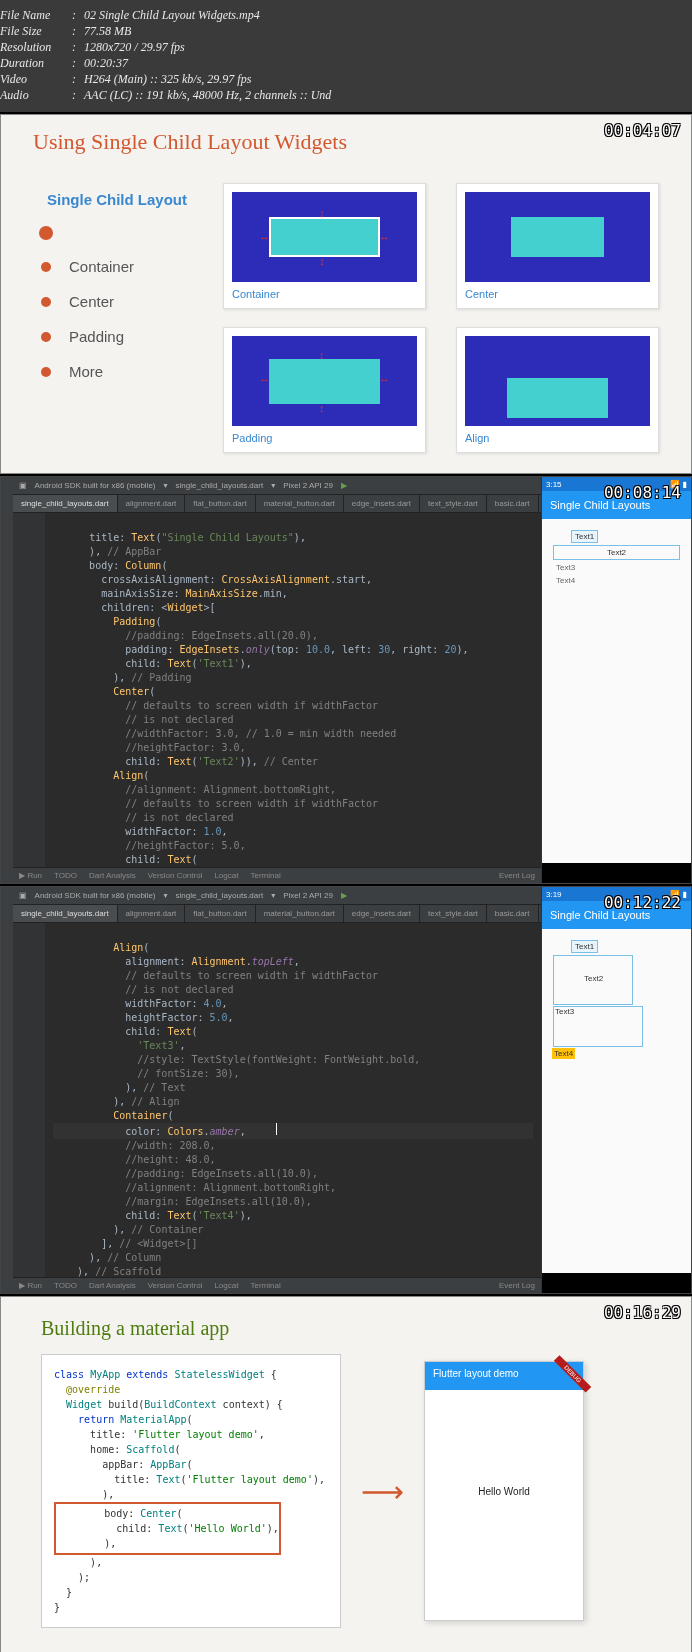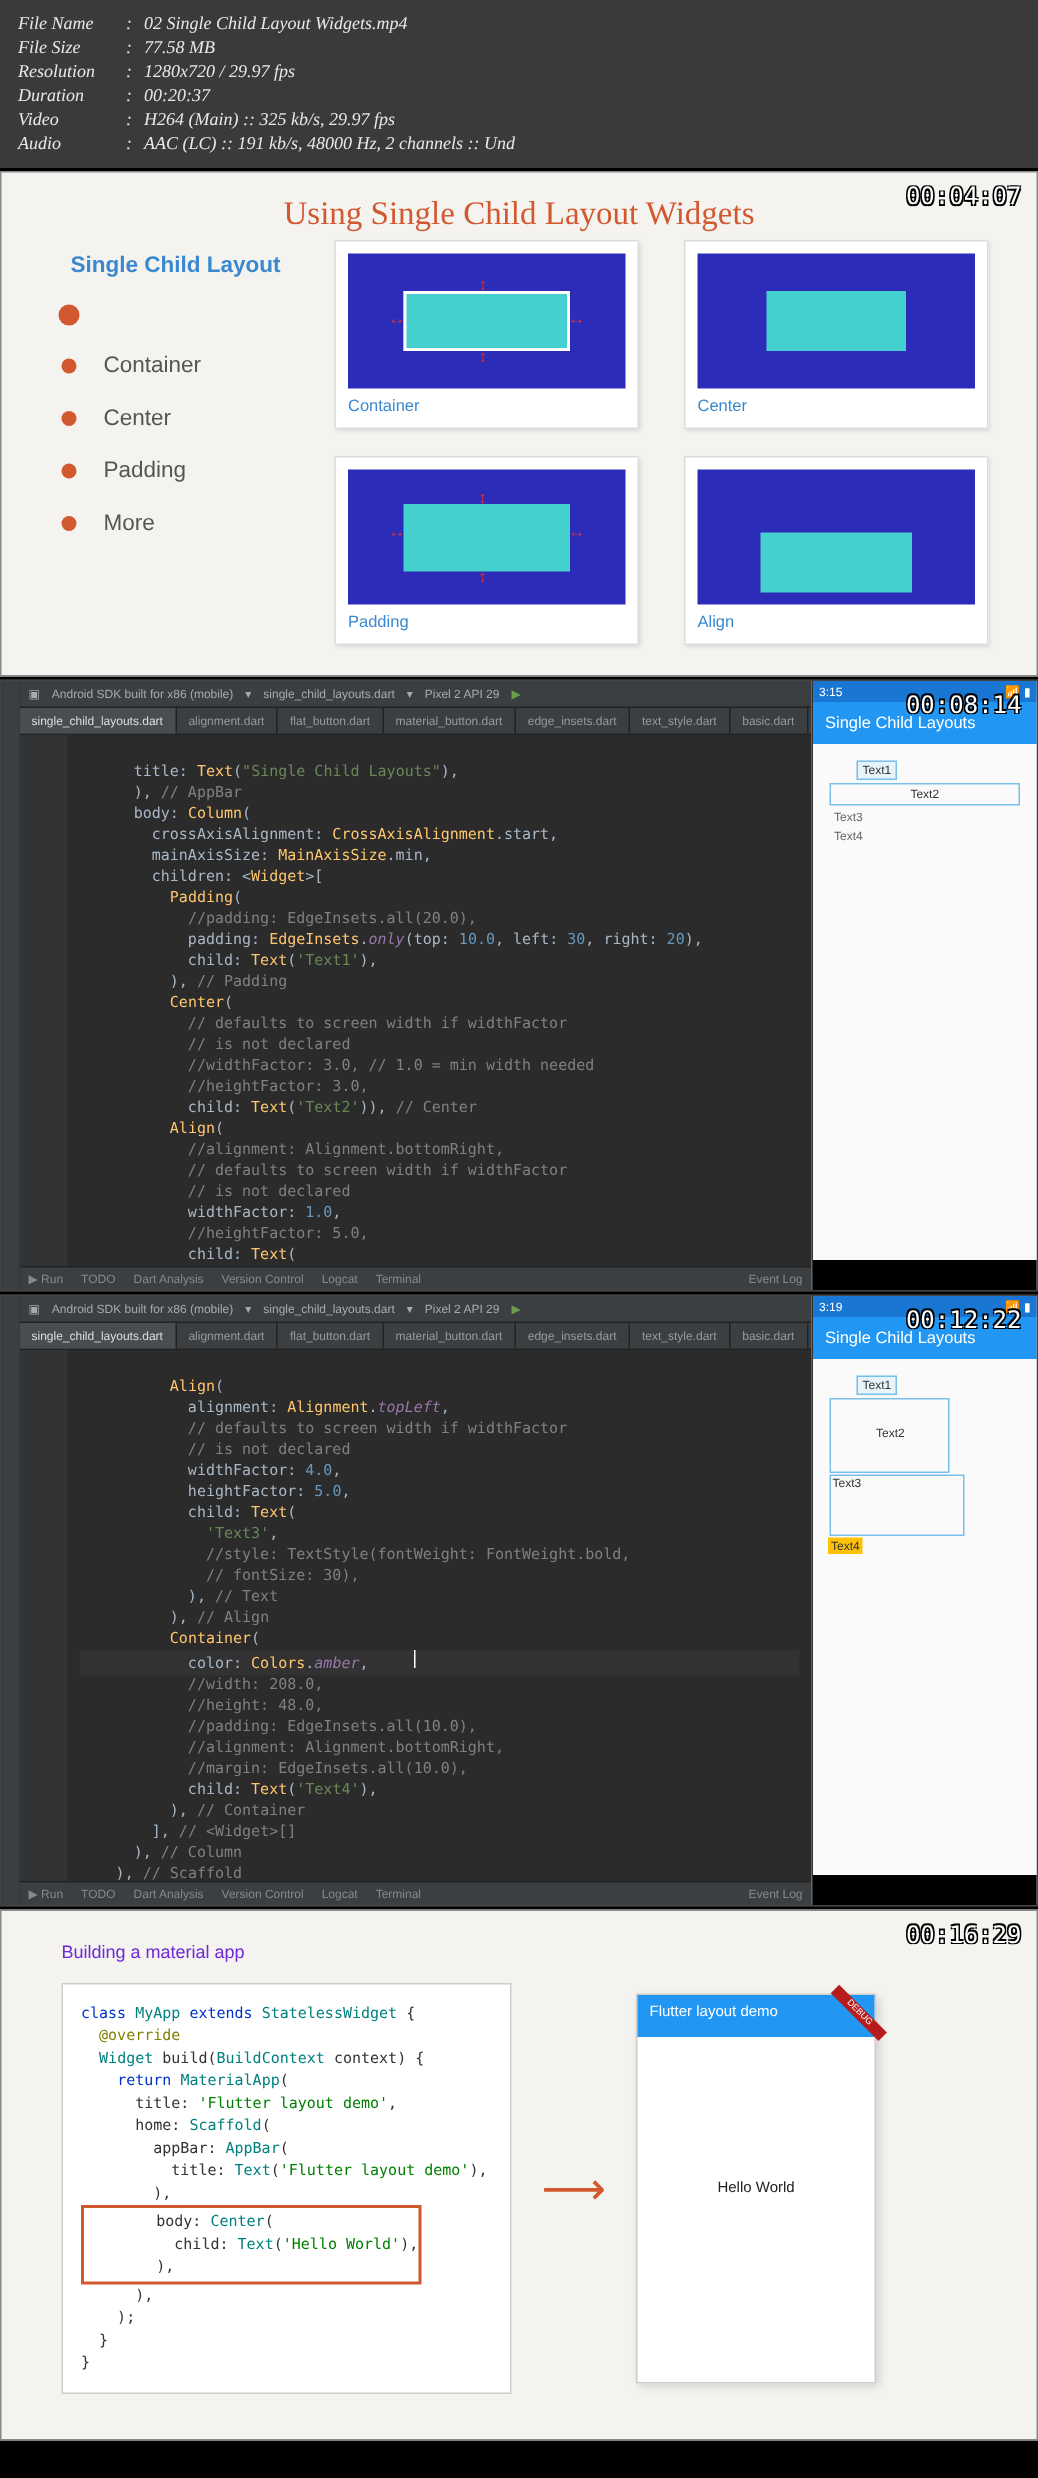--- a/index.html
+++ b/index.html
@@ -1,24 +1,24 @@
 <!DOCTYPE html>
 <html><head>
 <meta charset="utf-8">
 <style>
 * { margin:0; padding:0; box-sizing:border-box; }
 body { background:#000; font-family:Arial,sans-serif; font-size:11px; color:#ccc; width:692px; }
-.meta-panel { background:#3a3a3a; padding:8px 12px; font-family:'Times New Roman',serif; font-style:italic; font-size:12px; color:#e8e8e8; }
+.meta-panel { background:#3a3a3a; padding:8px 0; font-family:'Times New Roman',serif; font-style:italic; font-size:12px; color:#e8e8e8; }
 .meta-row { display:flex; margin-bottom:1px; }
 .meta-label { width:72px; }
 .meta-colon { width:12px; }
 .slide { position:relative; background:#f5f3ef; border:1px solid #888; margin:2px 0; }
 .timestamp { position:absolute; top:6px; right:10px; font-family:monospace; font-size:16px; color:#fff; text-shadow:-1px -1px 0 #000,1px -1px 0 #000,-1px 1px 0 #000,1px 1px 0 #000; z-index:10; }
 .slide1 { padding:14px 32px 20px; }
-.slide1-title { text-align:center; color:#d25830; font-size:22px; font-weight:500; font-family:Georgia,serif; margin-bottom:5px; }
+.slide1-title { color:#d25830; font-size:22px; font-weight:500; font-family:Georgia,serif; margin-bottom:28px; }
 .slide1-body { display:flex; gap:20px; }
 .slide1-nav { width:170px; padding-top:8px; }
 .nav-title { color:#3a88d0; font-weight:bold; font-size:15px; margin-left:14px; margin-bottom:8px; }
 .nav-item { display:flex; align-items:center; margin:18px 0; }
 .nav-dot { width:10px; height:10px; border-radius:50%; background:#d25830; margin-right:18px; margin-left:8px; }
 .nav-dot.big { width:14px; height:14px; margin-left:6px; }
 .nav-label { color:#555; font-size:15px; }
 .slide1-grid { display:grid; grid-template-columns:1fr 1fr; gap:18px 30px; flex:1; }
 .widget-box { background:#fff; border:1px solid #ddd; padding:8px; box-shadow:1px 1px 3px rgba(0,0,0,0.1); }
 .widget-diagram { width:100%; height:90px; background:#2c2cb8; display:flex; align-items:center; justify-content:center; position:relative; }
@@ -47,21 +47,21 @@
 
 .emulator { width:150px; background:#fff; border-left:1px solid #333; display:flex; flex-direction:column; }
 .emu-status { height:14px; background:#1976d2; color:#fff; font-size:8px; padding:0 4px; display:flex; align-items:center;text-align:center; }
 .emu-appbar { height:28px; background:#2196f3; color:#fff; font-size:11px; padding:0 8px; display:flex; align-items:center; }
 .emu-body { flex:1; background:#fafafa; padding:10px; font-size:8px; color:#333; position:relative; }
 .emu-text-box { border:1px solid #79c0e8; display:inline-block; padding:1px 3px; margin:1px; font-size:8px; background:#e8f4fb; }
 .emu-nav { height:20px; background:#000; }
 
 .slide4 { padding:20px 40px 30px; }
 .slide4-title { text-align:center; color:#d25830; font-size:22px; font-weight:500; font-family:Georgia,serif; margin-bottom:30px; }
-.slide4-sub { color:#6d28d9; font-size:12px; margin-bottom:14px; font-family:Liberation Sans, sans-serif; }
+.slide4-sub { color:#4d7c0f; font-size:20px; margin-bottom:14px; font-family:Liberation Serif, serif; }
 .slide4-body { display:flex; align-items:center; gap:20px; }
 .codebox { background:#fff; border:1px solid #ccc; padding:12px; font-family:'Consolas',monospace; font-size:10px; line-height:15px; white-space:pre; color:#333; width:300px; }
 .cb-kw { color:#0033cc; }
 .cb-cls { color:#008080; }
 .cb-str { color:#008000; }
 .cb-hl { border:2px solid #d25830; display:inline-block; padding:2px 0; }
 .arrow-right { color:#d25830; font-size:30px; }
 .phone-mock { width:160px; height:260px; background:#fff; border:1px solid #ccc; box-shadow:2px 2px 6px rgba(0,0,0,0.15); position:relative; }
 .phone-bar { height:28px; background:#2196f3; color:#fff; font-size:10px; padding:6px 8px; }
 .phone-center { position:absolute; top:50%; left:50%; transform:translate(-50%,-50%); font-size:10px; color:#222; }

